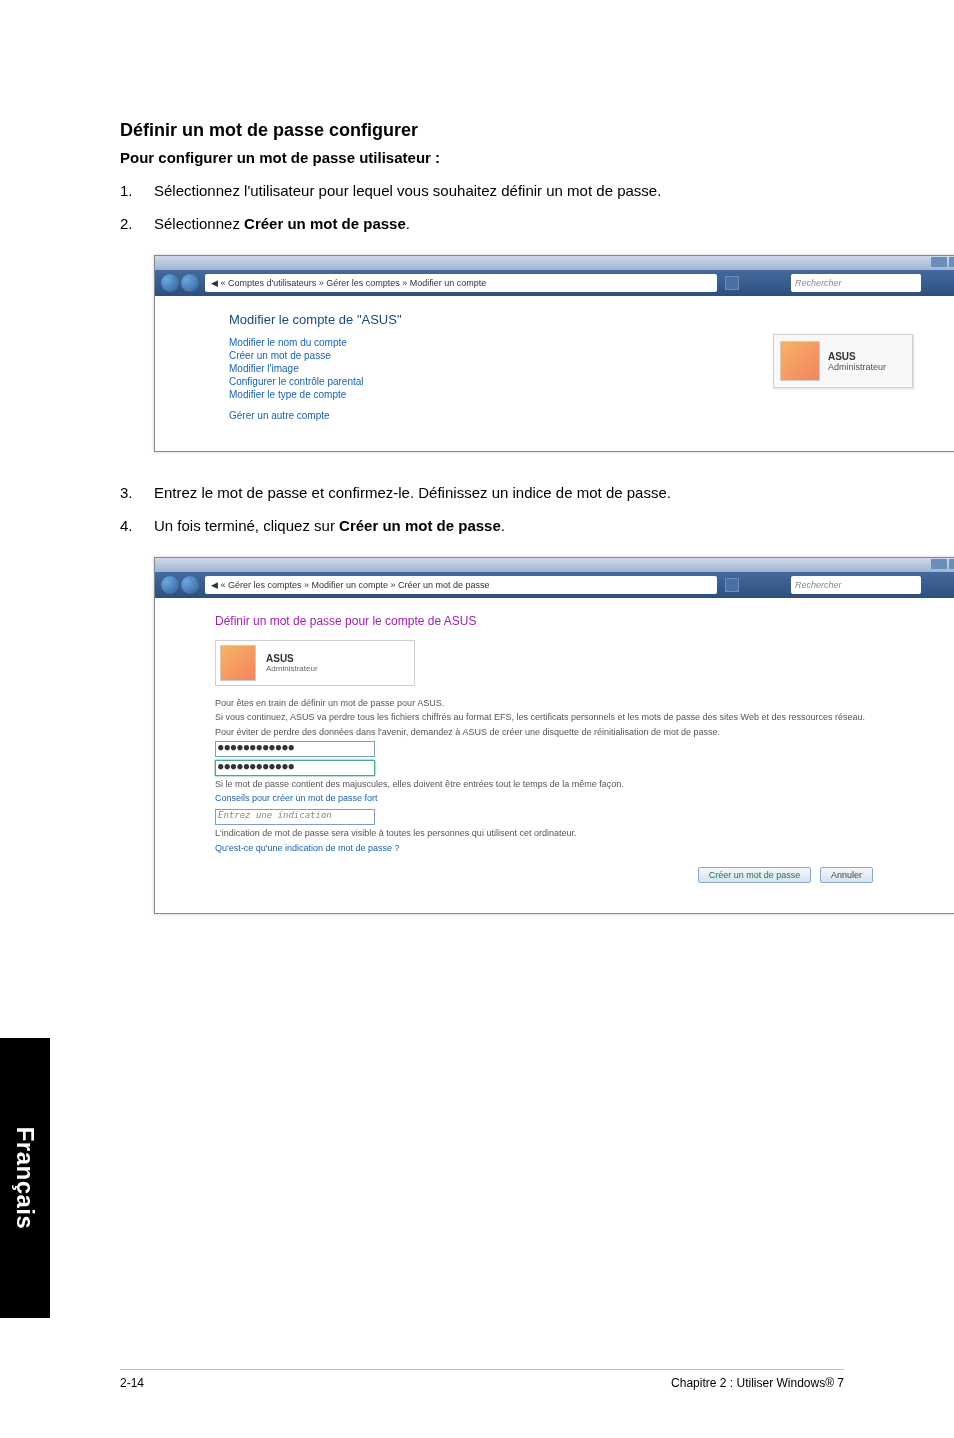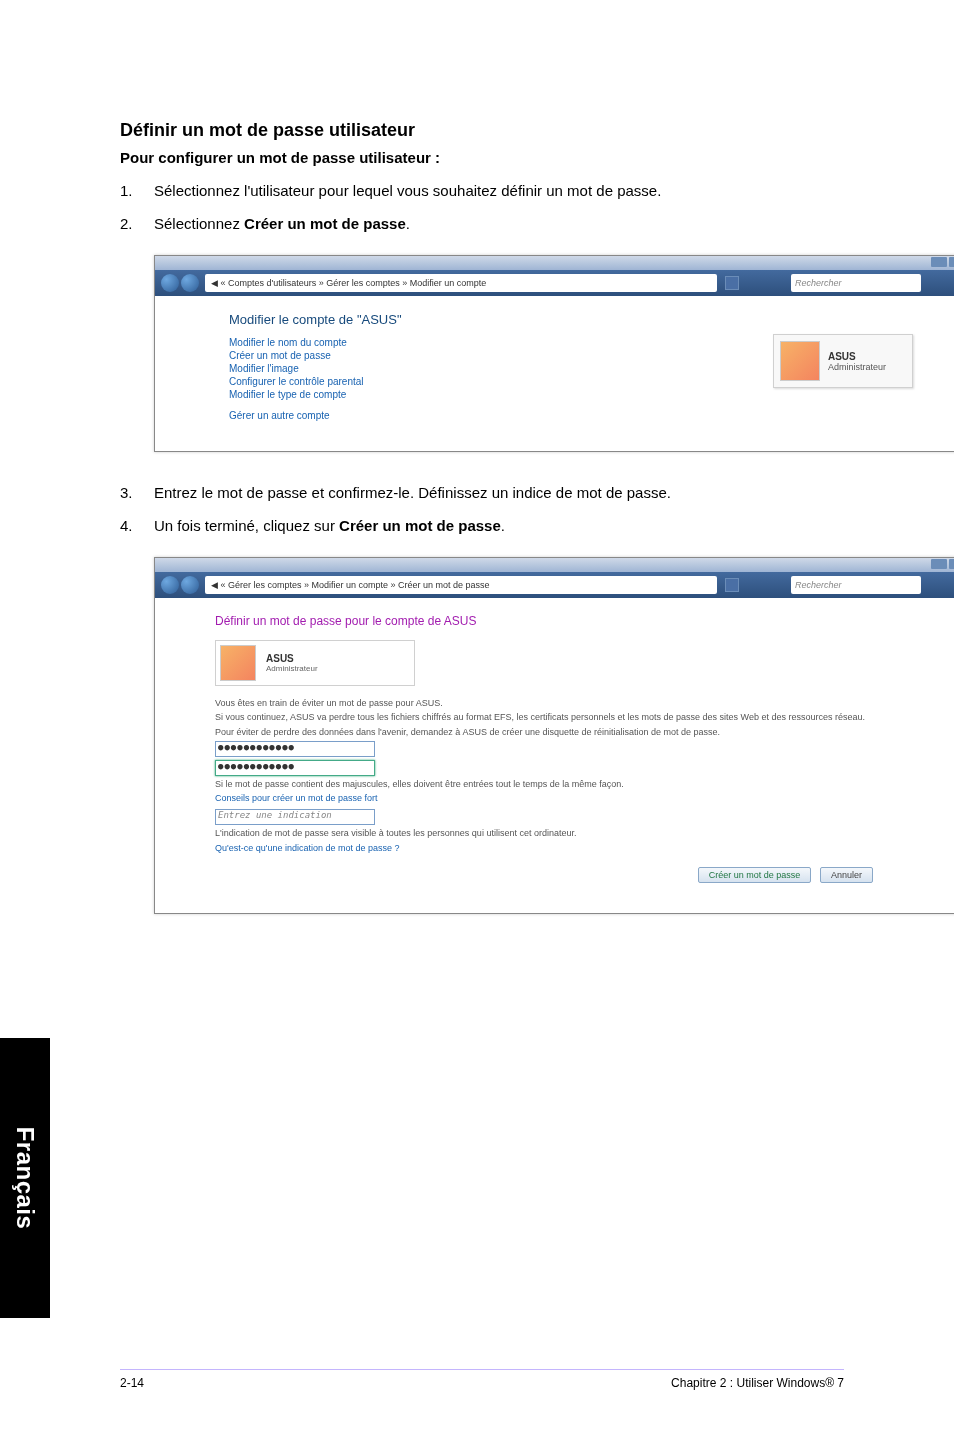--- a/index.html
+++ b/index.html
@@ -51,21 +51,21 @@
     .side-tab { position: absolute; left: 0; bottom: 120px; width: 50px; height: 280px; background: #000; color: #fff; display: flex; align-items: center; justify-content: center; }
     .side-tab span { transform: rotate(90deg); font-size: 24px; font-weight: bold; letter-spacing: 0.5px; white-space: nowrap; }
     
     .footer { position: absolute; left: 0; right: 0; bottom: 48px; border-top: 1px solid #c4b5fd; margin: 0 110px 0 120px; padding-top: 6px; font-size: 12px; color: #000; display: flex; justify-content: space-between; }
   </style>
 </head>
 <body>
 
 <div class="page">
 
-  <div class="section-title">Définir un mot de passe utilisateur</div>
+  <div class="section-title">Définir un mot de passe configurer</div>
   <div class="section-sub">Pour configurer un mot de passe utilisateur :</div>
 
   <div class="step">
     <div class="step-num">1.</div>
     <div class="step-text">Sélectionnez l'utilisateur pour lequel vous souhaitez définir un mot de passe.</div>
   </div>
   <div class="step">
     <div class="step-num">2.</div>
     <div class="step-text">
       <span>Sélectionnez </span><b>Créer un mot de passe</b><span>.</span>
@@ -146,21 +146,21 @@
     </div>
     <div class="ss2-body">
       <div class="ss2-h">Définir un mot de passe pour le compte de ASUS</div>
       <div class="ss2-acct">
         <div class="avatar"></div>
         <div>
           <div class="nm">ASUS</div>
           <div class="rl">Administrateur</div>
         </div>
       </div>
-      <div class="ss2-p">Vous êtes en train de éviter un mot de passe pour ASUS.</div>
+      <div class="ss2-p">Pour êtes en train de définir un mot de passe pour ASUS.</div>
       <div class="ss2-p ss2-warn">Si vous continuez, ASUS va perdre tous les fichiers chiffrés au format EFS, les certificats personnels et les mots de passe des sites Web et des ressources réseau.</div>
       <div class="ss2-p">Pour éviter de perdre des données dans l'avenir, demandez à ASUS de créer une disquette de réinitialisation de mot de passe.</div>
       <div class="ss2-input">●●●●●●●●●●●●</div>
       <div class="ss2-input hl">●●●●●●●●●●●●</div>
       <div class="ss2-p">Si le mot de passe contient des majuscules, elles doivent être entrées tout le temps de la même façon.</div>
       <a class="ss2-link">Conseils pour créer un mot de passe fort</a>
       <div class="ss2-input" style="color:#888;font-style:italic;letter-spacing:0;" placeholder="Entrez une indication">Entrez une indication</div>
       <div class="ss2-p">L'indication de mot de passe sera visible à toutes les personnes qui utilisent cet ordinateur.</div>
       <a class="ss2-link">Qu'est-ce qu'une indication de mot de passe ?</a>
       <div class="ss2-btnrow">

